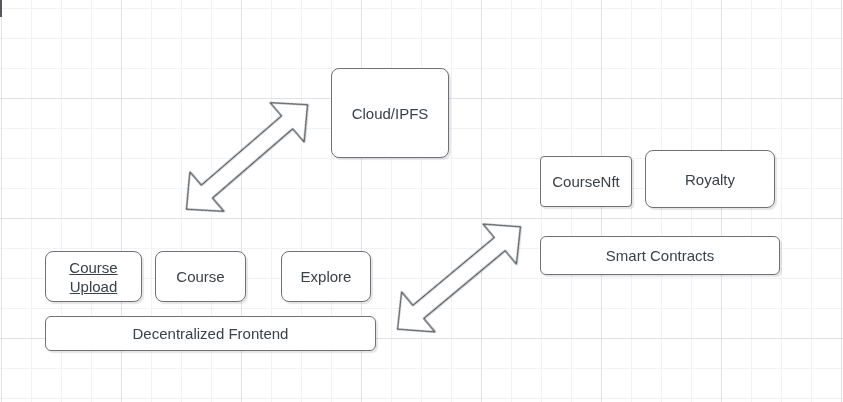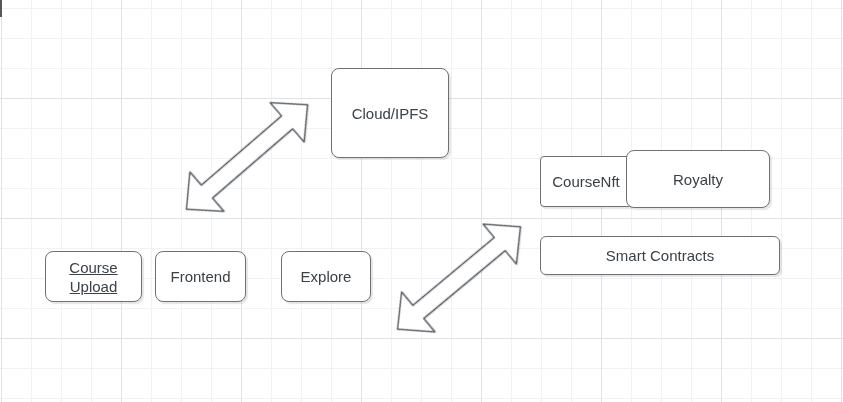--- a/index.html
+++ b/index.html
@@ -34,21 +34,21 @@
     justify-content: center;
     text-align: center;
     box-shadow: 2px 2px 1px rgba(0,0,0,0.10);
   }
   .r8 { border-radius: 8px; }
   .r6 { border-radius: 6px; }
   .r4 { border-radius: 4px; }
 
   #node-cloud-ipfs      { left: 331px; top: 24px;  width: 118px; height: 90px; margin-top: 44px; }
   #node-course-nft      { left: 540px; top: 156px; width: 92px;  height: 51px; }
-  #node-royalty         { left: 626px; top: 150px; width: 144px; height: 58px; }
+  #node-royalty         { left: 645px; top: 150px; width: 130px; height: 58px; }
   #node-smart-contracts { left: 540px; top: 236px; width: 240px; height: 39px; }
   #node-course-upload   { left: 45px;  top: 251px; width: 97px;  height: 51px; text-decoration: underline; }
   #node-profile         { left: 155px; top: 251px; width: 91px;  height: 51px; }
   #node-explore         { left: 281px; top: 251px; width: 90px;  height: 51px; text-align: center; }
   #node-frontend        { left: 45px;  top: 316px; width: 331px; height: 35px; }
 
   .arrow {
     position: absolute;
     width: 170px;
     height: 60px;
@@ -98,21 +98,24 @@
 
   <div class="node r6" id="node-smart-contracts">
     <span class="label">Smart Contracts</span>
   </div>
 
   <div class="node r8" id="node-course-upload">
     <span class="label">Course Upload</span>
   </div>
 
   <div class="node r8" id="node-profile">
-    <span class="label">Frontend</span>
+    <span class="label">Course</span>
   </div>
 
   <div class="node r8" id="node-explore">
     <span class="label">Explore</span>
   </div>
 
+  <div class="node r6" id="node-frontend">
+    <span class="label">Decentralized Frontend</span>
+  </div>
 
 </div>
 
 </body></html>

